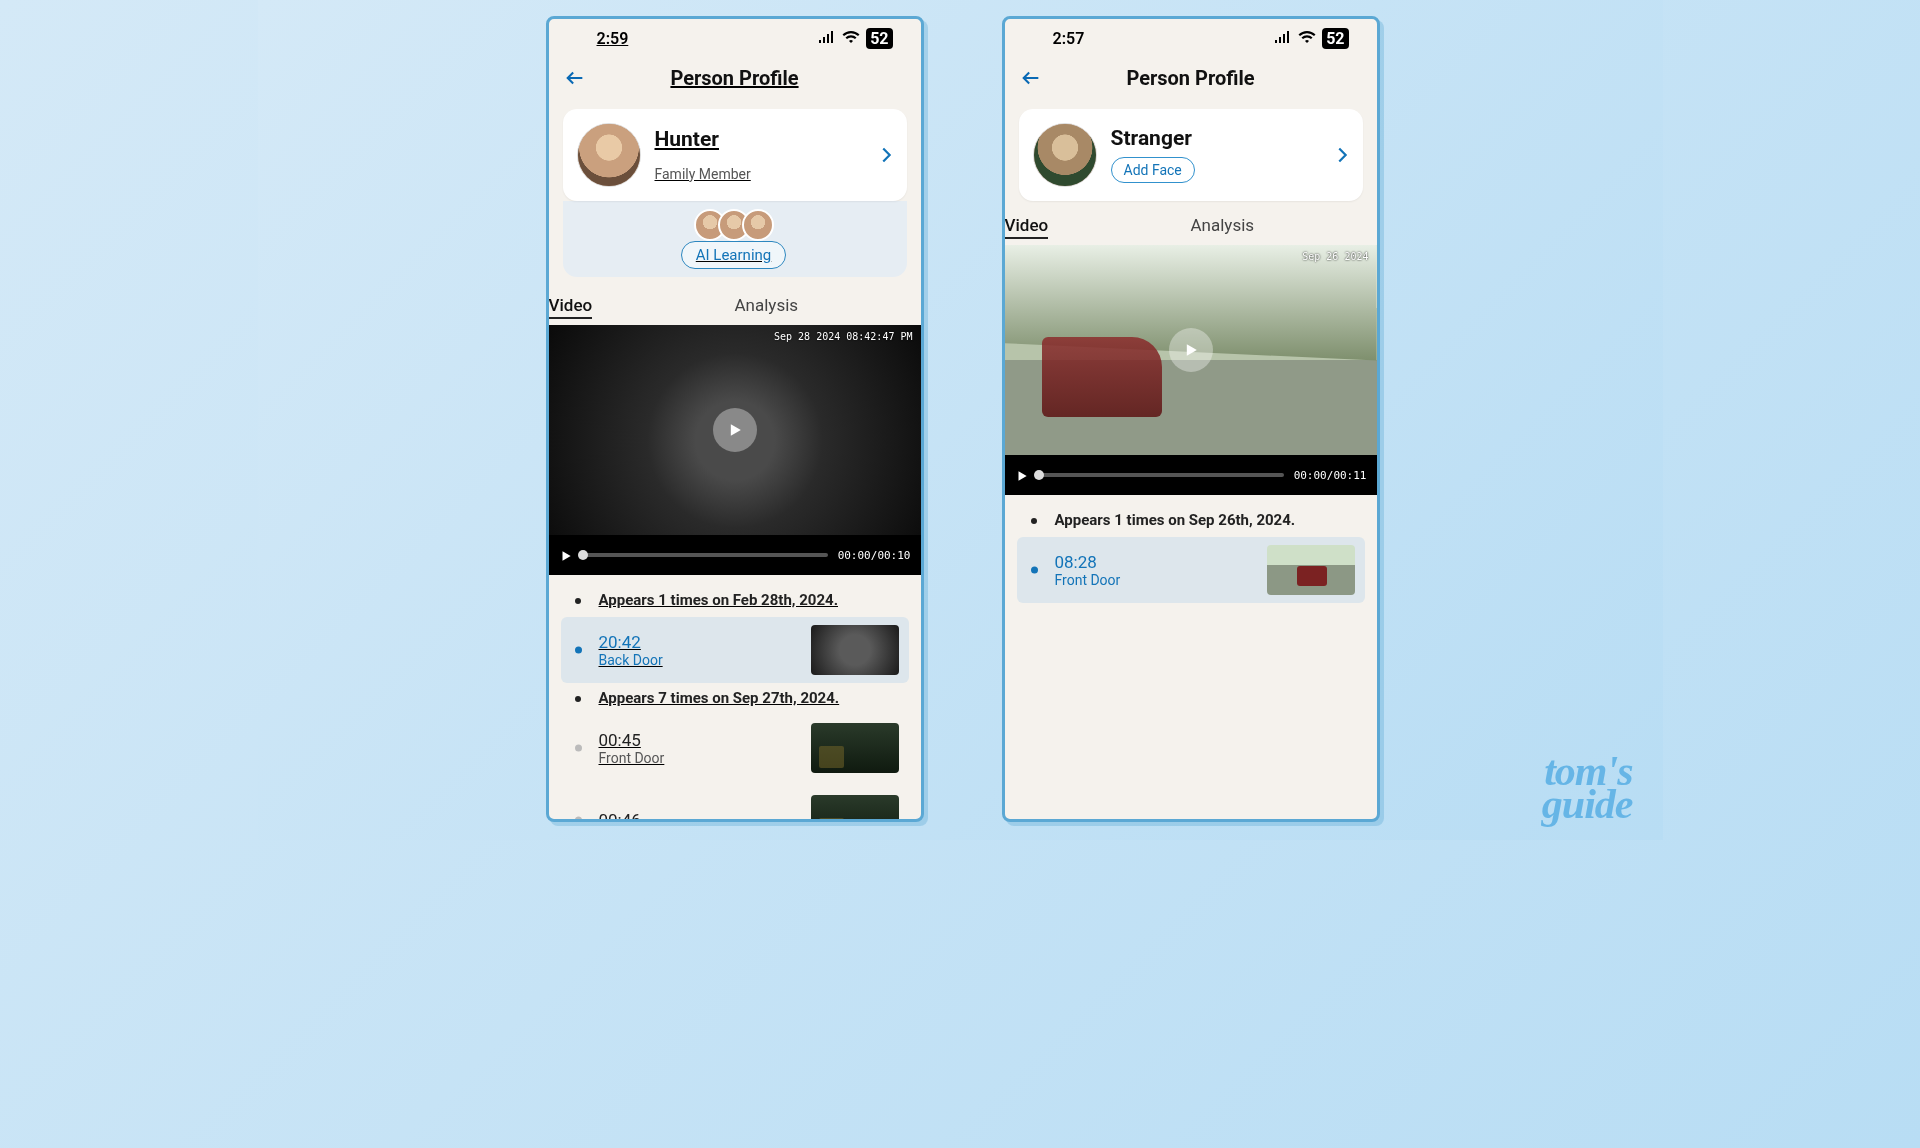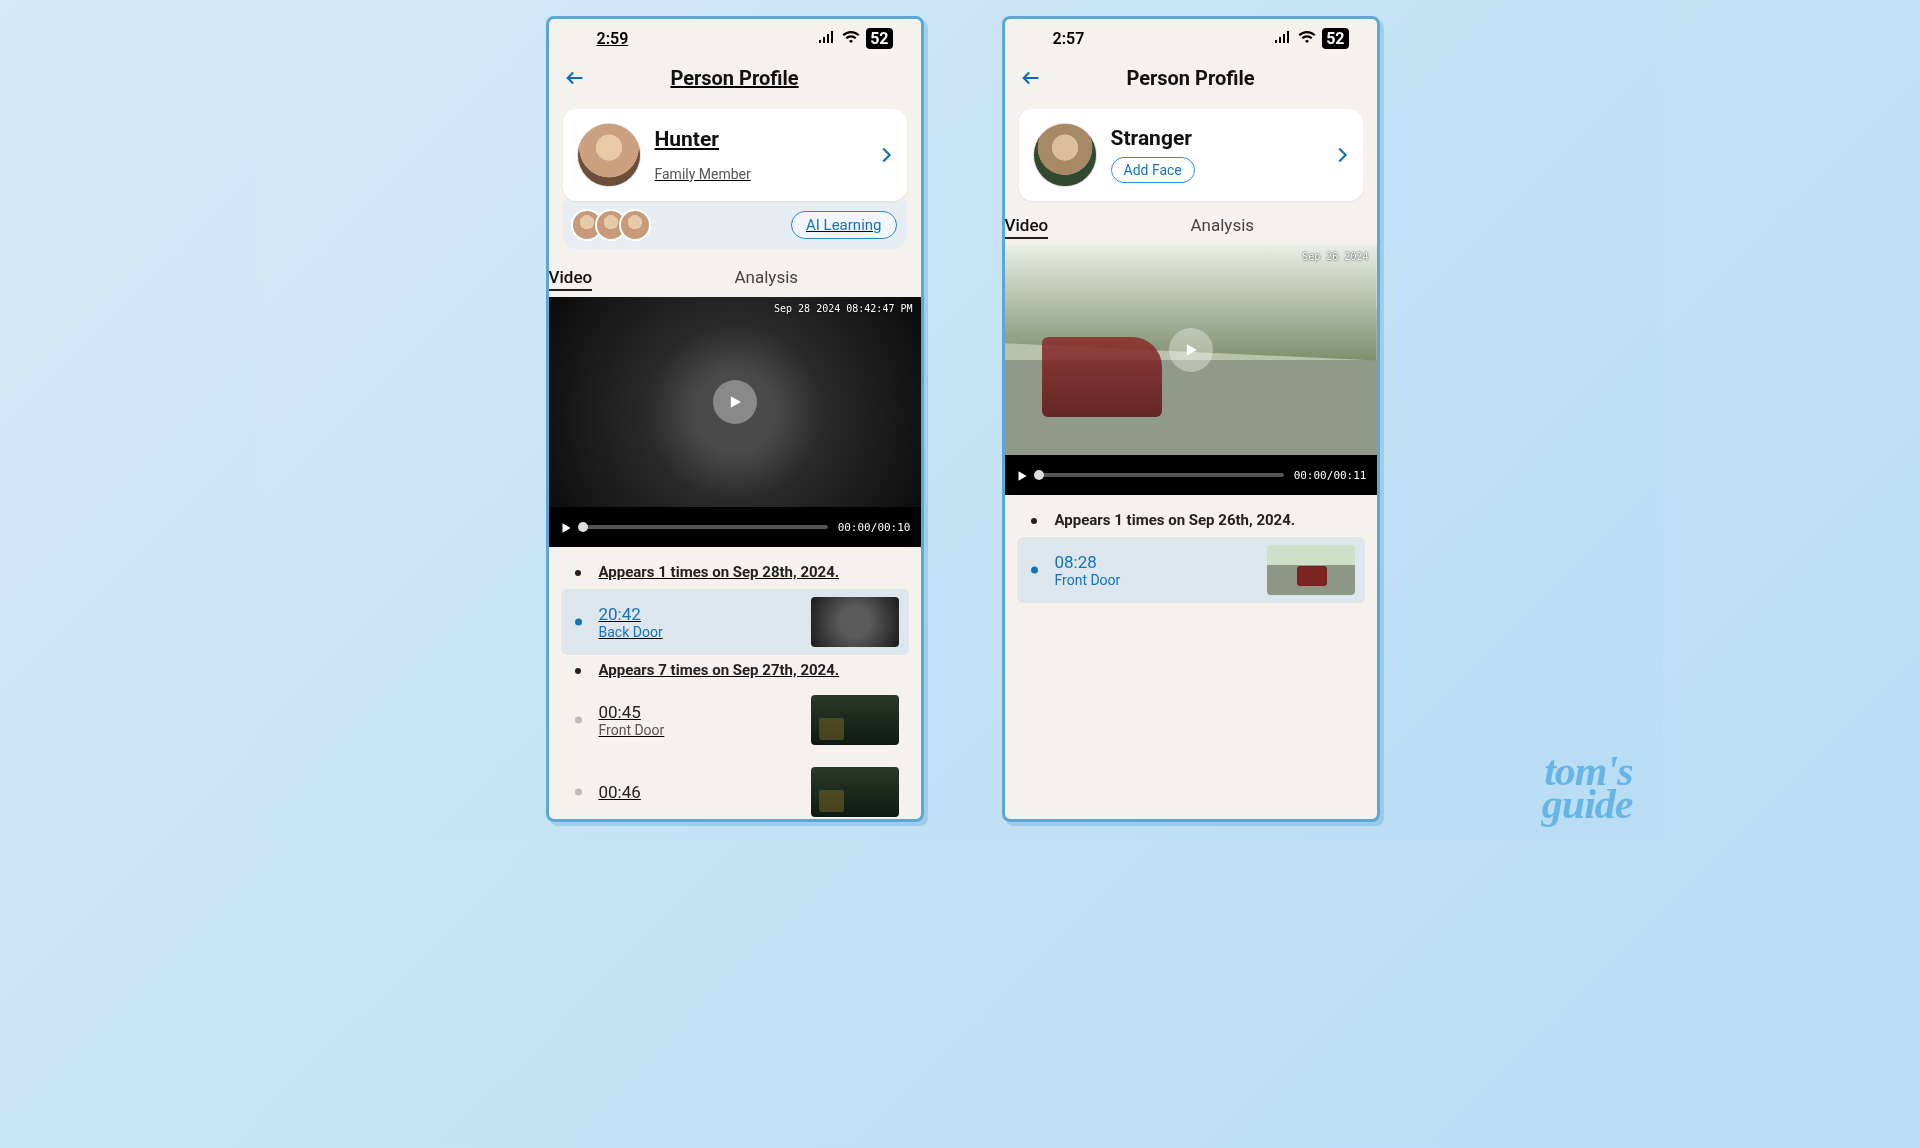--- a/index.html
+++ b/index.html
@@ -97,21 +97,21 @@
     position:absolute; right:10px; top:50%; transform: translateY(-50%);
     width:22px; height:22px;
   }
   .chev svg { width:22px; height:22px; fill:none; stroke:#1374b8; stroke-width:2.4; }
 
   .pill-row {
     margin: 0 14px;
     background:#e6edf3;
     border-radius: 0 0 14px 14px;
     padding:8px 10px 8px 8px;
-    display:flex; align-items:center; justify-content:space-between;
+    display:flex; align-items:center; justify-content:space-between;flex-direction:column;
   }
   .mini-avatars { display:flex; }
   .mini-av { width:28px; height:28px; border-radius:50%; border:2px solid #fff;
     background: radial-gradient(circle at 50% 40%, #e6c9a8 0 32%, #c79b7a 33% 100%);
     margin-left:-8px;
   }
   .mini-av:first-child { margin-left:0; }
   .ai-badge {
     border: 1.5px solid #2d87bf;
     color:#1374b8;
@@ -302,21 +302,21 @@
       <span class="play-small"><svg viewBox="0 0 24 24">
             <path d="M6 4v16l14-8z"></path>
           </svg></span>
       <div class="scrub">
           <div class="scrub-dot"></div>
         </div>
       <span class="time"><span>00:00</span>/<span>00:10</span></span>
     </div>
 
     <div class="timeline">
-      <div class="tl-group-title">Appears 1 times on Sep 28th, 2024.</div>
+      <div class="tl-group-title">Appears 1 times on Feb 28th, 2024.</div>
       <div class="tl-item selected">
         <div class="tl-info">
           <div class="tl-time">20:42</div>
           <div class="tl-loc">Back Door</div>
         </div>
         <div class="tl-thumb night"></div>
       </div>
 
       <div class="tl-group-title">Appears 7 times on Sep 27th, 2024.</div>
       <div class="tl-item">

